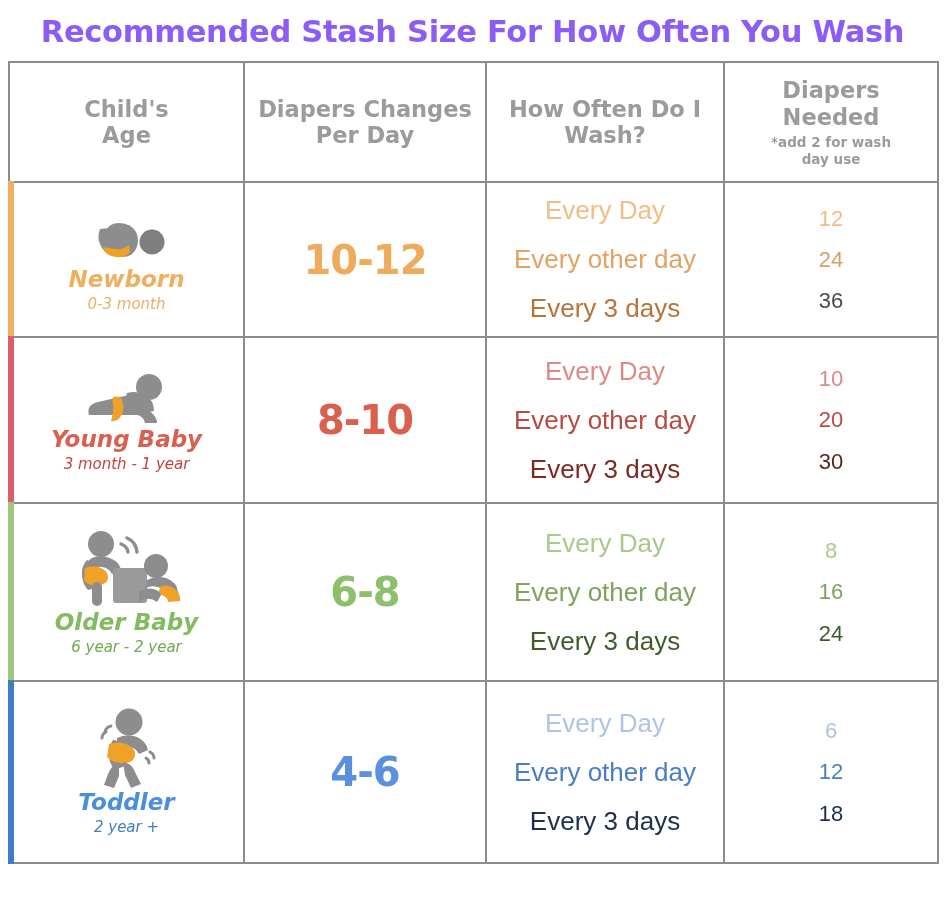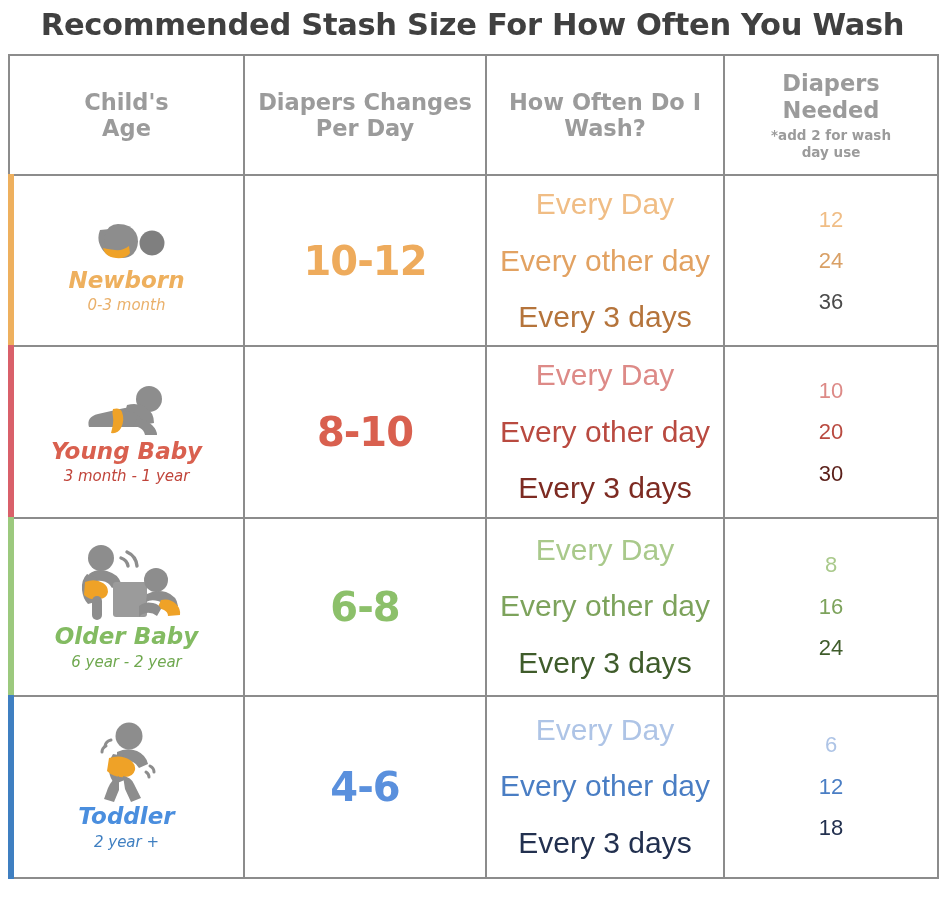--- a/index.html
+++ b/index.html
@@ -18,23 +18,23 @@
   
   .page-header {
     padding: 6px 10px 0 10px;
     text-align: center;
   }
   .main-title {
     font-family: "DejaVu Sans", sans-serif;
     font-size: 30.5px;
     font-weight: 700;
     letter-spacing: -0.3px;
-    color: #404040;
+    color: #8b5cf6;
     line-height: 1.12;
-    margin: 2px 0 2px 0;
+    margin: 9px 0 2px 0;
     white-space: nowrap;
   }
   .subtitle {
     font-size: 17.5px;
     font-weight: 400;
     color: #6f6f6f;
     line-height: 1.42;
     margin: 4px auto 0 auto;
     max-width: 900px;
   }
@@ -147,21 +147,21 @@
     font-size: 40px;
     font-weight: 700;
     letter-spacing: -1px;
   }
 
   td.wash-cell, td.need-cell {
     text-align: center;
     padding: 6px 0;
   }
   .freq-line, .num-line {
-    font-size: 30px;
+    font-size: 26px;
     line-height: 1.88;
     font-family: "Liberation Sans", sans-serif;
   }
   .num-line { font-size: 22px; }
 
   
   .bar-newborn { background: #eeb05e; }
   .bar-young   { background: #d9606a; }
   .bar-older   { background: #9cc97e; }
   .bar-toddler { background: #3f7fc1; }

